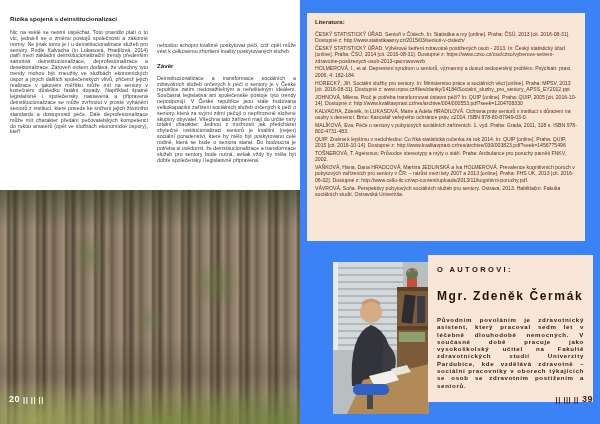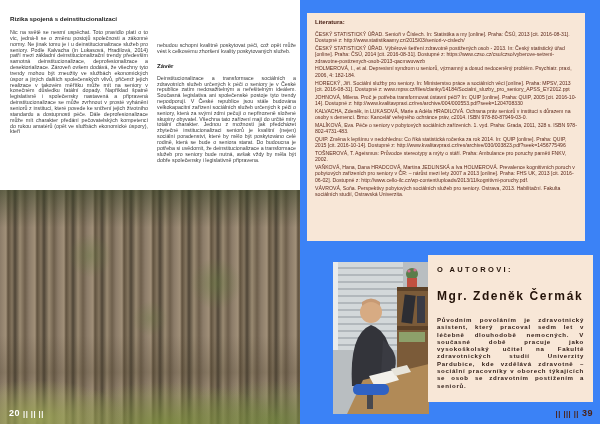--- a/index.html
+++ b/index.html
@@ -31,21 +31,21 @@
       radial-gradient(circle 26px at 72% 40%, rgba(96,118,60,.45), rgba(96,118,60,0) 100%),
       radial-gradient(circle 22px at 30% 28%, rgba(96,118,60,.38), rgba(96,118,60,0) 100%),
       radial-gradient(circle 18px at 50% 55%, rgba(96,118,60,.3), rgba(96,118,60,0) 100%),
       linear-gradient(180deg, rgba(0,0,0,0) 62%, rgba(70,60,40,.25) 78%, rgba(0,0,0,0) 88%),
       repeating-linear-gradient(90deg,
         #8c7c69 0px,#a19079 6px,#60523f 8px,#84755f 12px,
         #4f4537 15px,#9a8a72 20px,#6e5f4c 25px,#8c7c69 29px);
   }
 
   
-  .pageno{position:absolute;bottom:6px;font-weight:bold;font-size:9px;letter-spacing:.5px;}
+  .pageno{position:absolute;bottom:20px;font-weight:bold;font-size:9px;letter-spacing:.5px;}
   .pageno .ticks{font-weight:bold;font-size:7.5px;letter-spacing:.5px;}
   .pageno-left{left:9px;color:#ffffff;}
   .pageno-right{right:7px;color:#4a2115;}
 
   
   .refs-panel{
     position:absolute;left:7px;top:13px;width:278px;height:228px;
     background:#f8e7d7;box-sizing:border-box;padding:6px 8px;overflow:hidden;
     color:#5e2a1d;
   }

